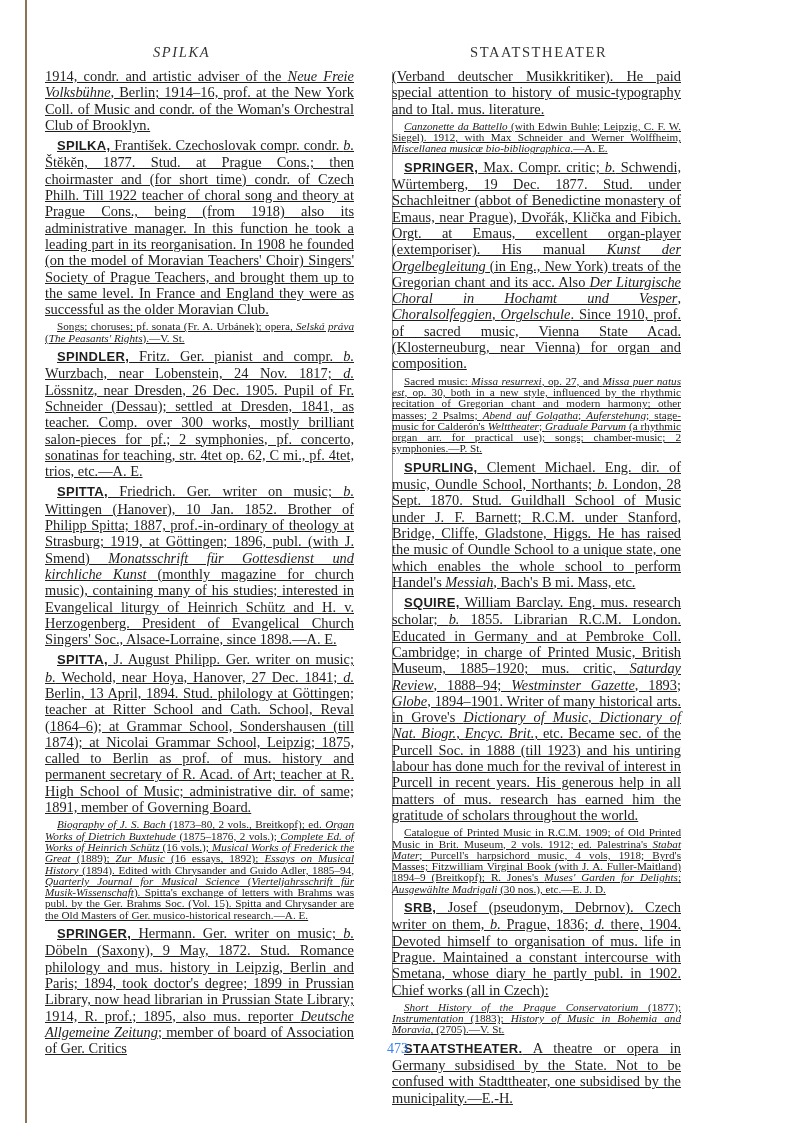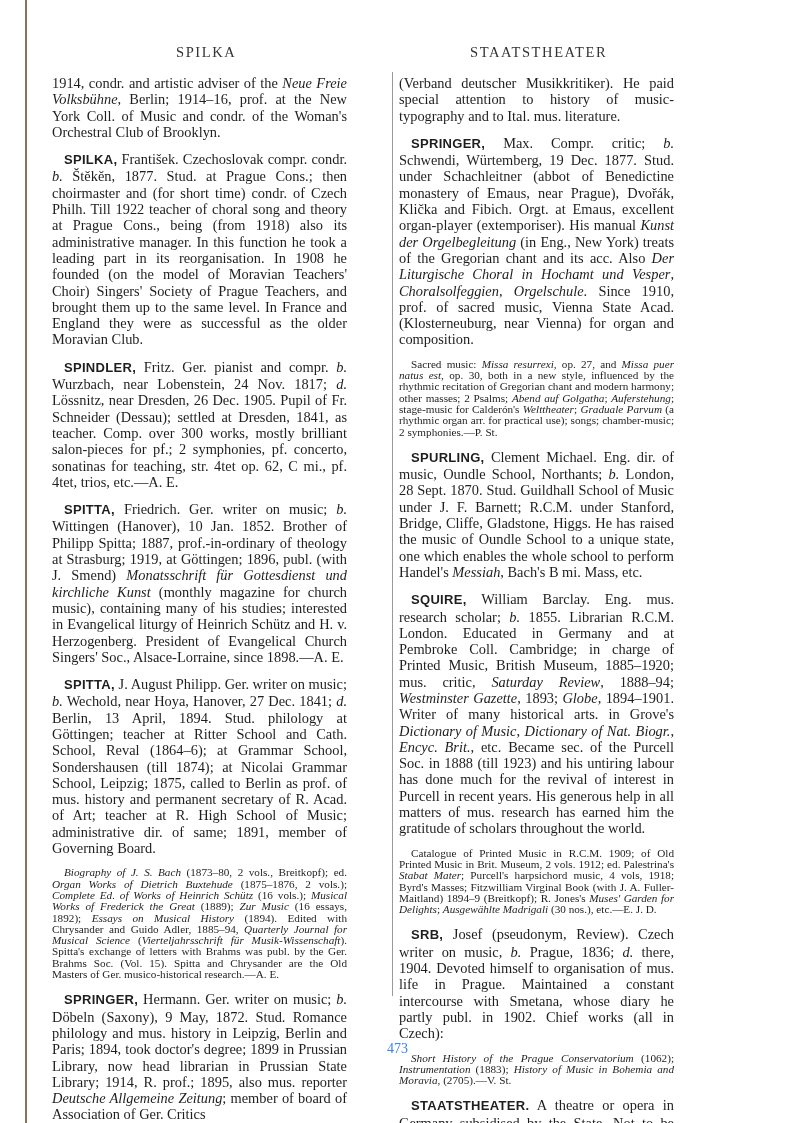--- a/index.html
+++ b/index.html
@@ -5,59 +5,61 @@
   html, body { margin: 0; padding: 0; }
   body {
     width: 794px; height: 1123px; background: #ffffff; position: relative; overflow: hidden;
     font-family: "DejaVu Serif", "Liberation Serif", serif; color: #222;
   }
   .page-edge { position: absolute; left: 25px; top: 0; width: 2px; height: 1123px; background: #8b7355; }
   .running-head {
     position: absolute; top: 44px; font-family: "Liberation Serif", serif;
     font-size: 14.5px; letter-spacing: 1.6px; color: #333;
   }
-  .rh-left { left: 176px; }
+  .rh-left { left: 153px; font-style: italic; }
   .rh-right { left: 470px; }
   .col {
     position: absolute; top: 64px; font-family: "Liberation Serif", serif;
     color: #1e1e1e;
   }
   .col-left { left: 41px; width: 317px; }
   .col-right { left: 388px; width: 297px; }
   .divider { position: absolute; left: 392px; top: 72px; width: 1px; height: 924px; background: #999; }
-  p { margin: 11px; text-align: justify; }
+  p { margin: 4px; text-align: justify; text-decoration: underline; }
   .body { font-size: 14.4px; line-height: 16.3px; }
   .small { font-size: 11.2px; line-height: 11.3px; text-indent: 12px; margin-bottom: 2px; }
   .entry { text-indent: 12px; }
   .hw { font-family: "Liberation Sans", sans-serif; font-weight: bold; font-size: 13px; letter-spacing: 0.3px; }
   i { font-style: italic; }
   .folio { position: absolute; top: 1041px; left: 387px; font-family: "Liberation Serif", serif; font-size: 14px; color: #3b82f6; }
 </style>
 </head>
 <body>
 
 <div class="page-edge"></div>
 <div class="running-head rh-left">SPILKA</div>
 <div class="running-head rh-right">STAATSTHEATER</div>
 
 <div class="col col-left">
     <p class="body"><span>1914, condr. and artistic adviser of the </span><i>Neue Freie Volksbühne</i><span>, Berlin; 1914–16, prof. at the New York Coll. of Music and condr. of the Woman's Orchestral Club of Brooklyn.</span></p>
     <p class="body entry"><span class="hw">SPILKA,</span><span> František.  Czechoslovak compr. condr. </span><i>b.</i><span> Štěkěn, 1877.  Stud. at Prague Cons.; then choirmaster and (for short time) condr. of Czech Philh.  Till 1922 teacher of choral song and theory at Prague Cons., being (from 1918) also its administrative manager.  In this function he took a leading part in its reorganisation.  In 1908 he founded (on the model of Moravian Teachers' Choir) Singers' Society of Prague Teachers, and brought them up to the same level.  In France and England they were as successful as the older Moravian Club.</span></p>
+    <p class="small"><span>Songs; choruses; pf. sonata (Fr. A. Urbánek); opera, </span><i>Selská práva</i><span> (</span><i>The Peasants' Rights</i><span>).—V. St.</span></p>
     <p class="body entry"><span class="hw">SPINDLER,</span><span> Fritz.  Ger. pianist and compr. </span><i>b.</i><span> Wurzbach, near Lobenstein, 24 Nov. 1817; </span><i>d.</i><span> Lössnitz, near Dresden, 26 Dec. 1905.  Pupil of Fr. Schneider (Dessau); settled at Dresden, 1841, as teacher.  Comp. over 300 works, mostly brilliant salon-pieces for pf.; 2 symphonies, pf. concerto, sonatinas for teaching, str. 4tet op. 62, C mi., pf. 4tet, trios, etc.—A. E.</span></p>
     <p class="body entry"><span class="hw">SPITTA,</span><span> Friedrich.  Ger. writer on music; </span><i>b.</i><span> Wittingen (Hanover), 10 Jan. 1852.  Brother of Philipp Spitta; 1887, prof.-in-ordinary of theology at Strasburg; 1919, at Göttingen; 1896, publ. (with J. Smend) </span><i>Monatsschrift für Gottesdienst und kirchliche Kunst</i><span> (monthly magazine for church music), containing many of his studies; interested in Evangelical liturgy of Heinrich Schütz and H. v. Herzogenberg. President of Evangelical Church Singers' Soc., Alsace-Lorraine, since 1898.—A. E.</span></p>
     <p class="body entry"><span class="hw">SPITTA,</span><span> J. August Philipp.  Ger. writer on music; </span><i>b.</i><span> Wechold, near Hoya, Hanover, 27 Dec. 1841; </span><i>d.</i><span> Berlin, 13 April, 1894.  Stud. philology at Göttingen; teacher at Ritter School and Cath. School, Reval (1864–6); at Grammar School, Sondershausen (till 1874); at Nicolai Grammar School, Leipzig; 1875, called to Berlin as prof. of mus. history and permanent secretary of R. Acad. of Art; teacher at R. High School of Music; administrative dir. of same; 1891, member of Governing Board.</span></p>
     <p class="small"><i>Biography of J. S. Bach</i><span> (1873–80, 2 vols., Breitkopf); ed. </span><i>Organ Works of Dietrich Buxtehude</i><span> (1875–1876, 2 vols.); </span><i>Complete Ed. of Works of Heinrich Schütz</i><span> (16 vols.); </span><i>Musical Works of Frederick the Great</i><span> (1889); </span><i>Zur Music</i><span> (16 essays, 1892); </span><i>Essays on Musical History</i><span> (1894).  Edited with Chrysander and Guido Adler, 1885–94, </span><i>Quarterly Journal for Musical Science</i><span> (</span><i>Vierteljahrsschrift für Musik-Wissenschaft</i><span>).  Spitta's exchange of letters with Brahms was publ. by the Ger. Brahms Soc. (Vol. 15).  Spitta and Chrysander are the Old Masters of Ger. musico-historical research.—A. E.</span></p>
     <p class="body entry"><span class="hw">SPRINGER,</span><span> Hermann.  Ger. writer on music; </span><i>b.</i><span> Döbeln (Saxony), 9 May, 1872.  Stud. Romance philology and mus. history in Leipzig, Berlin and Paris; 1894, took doctor's degree; 1899 in Prussian Library, now head librarian in Prussian State Library; 1914, R. prof.; 1895, also mus. reporter </span><i>Deutsche Allgemeine Zeitung</i><span>; member of board of Association of Ger. Critics</span></p>
   </div>
 <div class="divider"></div>
 <div class="col col-right">
     <p class="body"><span>(Verband deutscher Musikkritiker).  He paid special attention to history of music-typography and to Ital. mus. literature.</span></p>
+    <p class="small"><i>Canzonette da Battello</i><span> (with Edwin Buhle; Leipzig, C. F. W. Siegel).  1912, with Max Schneider and Werner Wolffheim, </span><i>Miscellanea musicæ bio-bibliographica</i><span>.—A. E.</span></p>
     <p class="body entry"><span class="hw">SPRINGER,</span><span> Max.  Compr. critic; </span><i>b.</i><span> Schwendi, Würtemberg, 19 Dec. 1877.  Stud. under Schachleitner (abbot of Benedictine monastery of Emaus, near Prague), Dvořák, Klička and Fibich. Orgt. at Emaus, excellent organ-player (extemporiser).  His manual </span><i>Kunst der Orgelbegleitung</i><span> (in Eng., New York) treats of the Gregorian chant and its acc.  Also </span><i>Der Liturgische Choral in Hochamt und Vesper</i><span>, </span><i>Choralsolfeggien</i><span>, </span><i>Orgelschule</i><span>.  Since 1910, prof. of sacred music, Vienna State Acad. (Klosterneuburg, near Vienna) for organ and composition.</span></p>
     <p class="small"><span>Sacred music: </span><i>Missa resurrexi</i><span>, op. 27, and </span><i>Missa puer natus est</i><span>, op. 30, both in a new style, influenced by the rhythmic recitation of Gregorian chant and modern harmony; other masses; 2 Psalms; </span><i>Abend auf Golgatha</i><span>; </span><i>Auferstehung</i><span>; stage-music for Calderón's </span><i>Welttheater</i><span>; </span><i>Graduale Parvum</i><span> (a rhythmic organ arr. for practical use); songs; chamber-music; 2 symphonies.—P. St.</span></p>
     <p class="body entry"><span class="hw">SPURLING,</span><span> Clement Michael.  Eng. dir. of music, Oundle School, Northants; </span><i>b.</i><span> London, 28 Sept. 1870.  Stud. Guildhall School of Music under J. F. Barnett; R.C.M. under Stanford, Bridge, Cliffe, Gladstone, Higgs.  He has raised the music of Oundle School to a unique state, one which enables the whole school to perform Handel's </span><i>Messiah</i><span>, Bach's B mi. Mass, etc.</span></p>
     <p class="body entry"><span class="hw">SQUIRE,</span><span> William Barclay.  Eng. mus. research scholar; </span><i>b.</i><span> 1855.  Librarian R.C.M. London. Educated in Germany and at Pembroke Coll. Cambridge; in charge of Printed Music, British Museum, 1885–1920; mus. critic, </span><i>Saturday Review</i><span>, 1888–94; </span><i>Westminster Gazette</i><span>, 1893; </span><i>Globe</i><span>, 1894–1901.  Writer of many historical arts. in Grove's </span><i>Dictionary of Music</i><span>, </span><i>Dictionary of Nat. Biogr.</i><span>, </span><i>Encyc. Brit.</i><span>, etc.  Became sec. of the Purcell Soc. in 1888 (till 1923) and his untiring labour has done much for the revival of interest in Purcell in recent years.  His generous help in all matters of mus. research has earned him the gratitude of scholars throughout the world.</span></p>
     <p class="small"><span>Catalogue of Printed Music in R.C.M. 1909; of Old Printed Music in Brit. Museum, 2 vols. 1912; ed. Palestrina's </span><i>Stabat Mater</i><span>; Purcell's harpsichord music, 4 vols, 1918; Byrd's Masses; Fitzwilliam Virginal Book (with J. A. Fuller-Maitland) 1894–9 (Breitkopf); R. Jones's </span><i>Muses' Garden for Delights</i><span>; </span><i>Ausgewählte Madrigali</i><span> (30 nos.), etc.—E. J. D.</span></p>
-    <p class="body entry"><span class="hw">SRB,</span><span> Josef (pseudonym, Review).  Czech writer on music, </span><i>b.</i><span> Prague, 1836; </span><i>d.</i><span> there, 1904.  Devoted himself to organisation of mus. life in Prague.  Maintained a constant intercourse with Smetana, whose diary he partly publ. in 1902.  Chief works (all in Czech):</span></p>
-    <p class="small"><i>Short History of the Prague Conservatorium</i><span> (1062); </span><i>Instrumentation</i><span> (1883); </span><i>History of Music in Bohemia and Moravia</i><span>, (2705).—V. St.</span></p>
+    <p class="body entry"><span class="hw">SRB,</span><span> Josef (pseudonym, Debrnov).  Czech writer on them, </span><i>b.</i><span> Prague, 1836; </span><i>d.</i><span> there, 1904.  Devoted himself to organisation of mus. life in Prague.  Maintained a constant intercourse with Smetana, whose diary he partly publ. in 1902.  Chief works (all in Czech):</span></p>
+    <p class="small"><i>Short History of the Prague Conservatorium</i><span> (1877); </span><i>Instrumentation</i><span> (1883); </span><i>History of Music in Bohemia and Moravia</i><span>, (2705).—V. St.</span></p>
     <p class="body entry"><span class="hw">STAATSTHEATER.</span><span>  A theatre or opera in Germany subsidised by the State.  Not to be confused with Stadttheater, one subsidised by the municipality.—E.-H.</span></p>
   </div>
 
 <div class="folio">473</div>
 
 </body></html>

